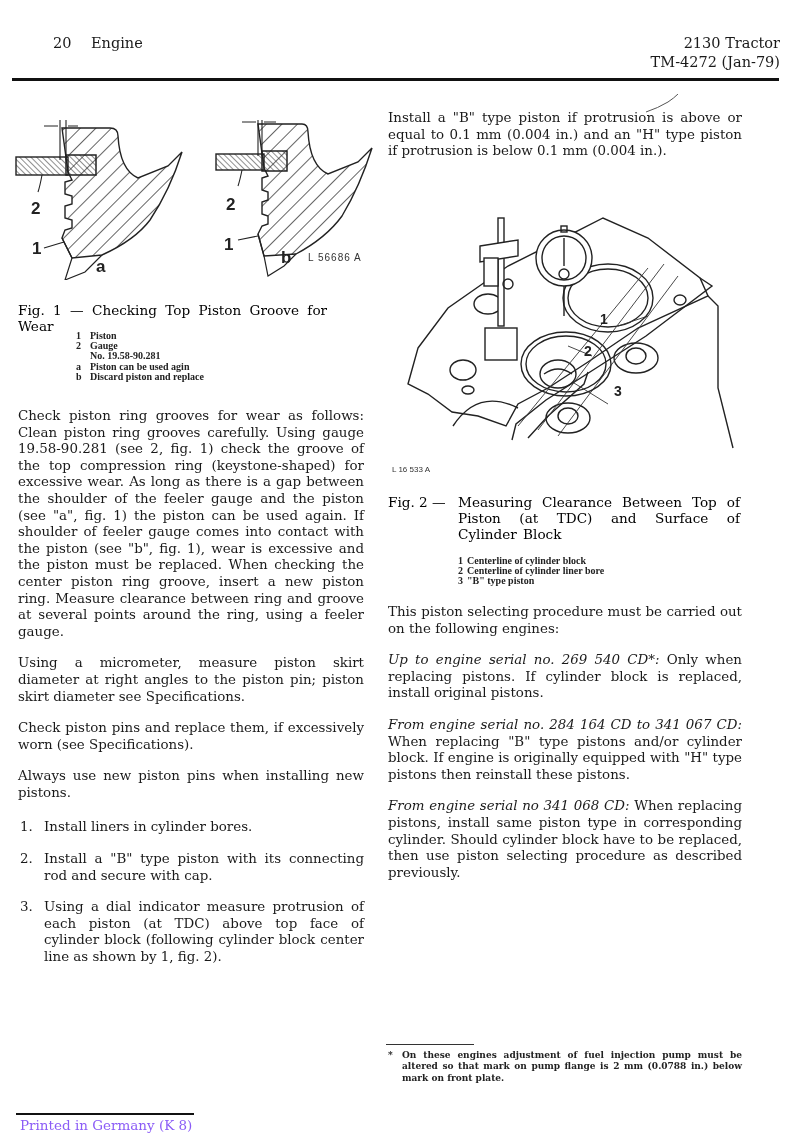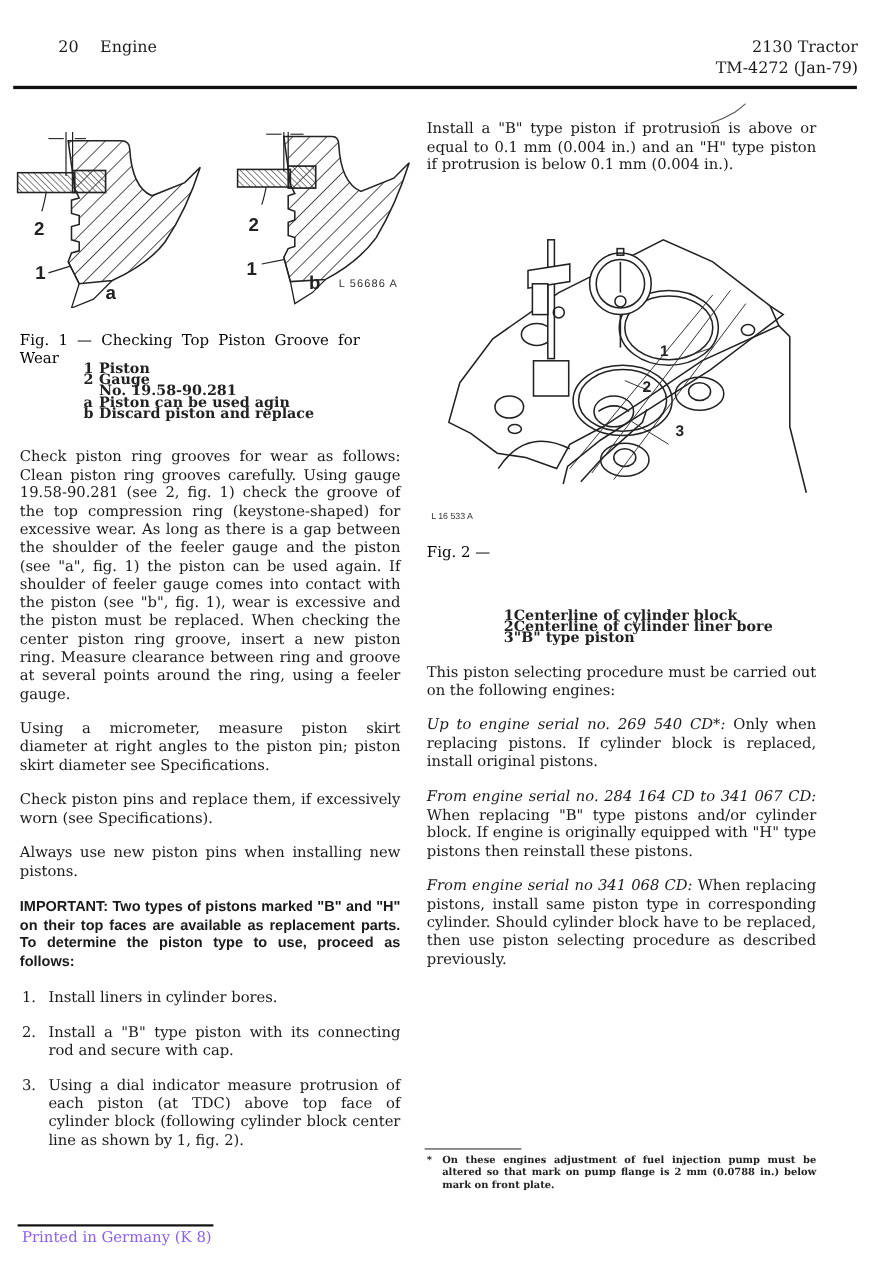--- a/index.html
+++ b/index.html
@@ -5,21 +5,21 @@
   html, body { margin:0; padding:0; background:#ffffff; }
   body { width:800px; height:1148px; position:relative; overflow:hidden;
          font-family:"DejaVu Serif", serif; color:#1c1c1c; }
   .abs { position:absolute; }
   .hdr { font-size:14.5px; line-height:19px; color:#1a1a1a; }
   .hdr .num { display:inline-block; width:38px; }
   .rule-top { left:12px; top:78px; width:767px; height:3px; background:#111; }
   .body-text { font-size:13.4px; line-height:16.6px; text-align:justify; color:#1a1a1a; }
   .sans { font-family:"Liberation Sans", sans-serif; }
   .cap { font-size:13.6px; line-height:16px; color:#000000; }
-  .legend { font-size:13px; line-height:10.2px; color:#222; font-weight:bold; }
+  .legend { font-size:10px; line-height:10.2px; color:#222; font-weight:bold;font-family:Liberation Serif, serif; }
   .legend .k { display:inline-block; width:14px; }
   .fn { font-size:9px; line-height:11.4px; font-weight:bold; color:#222; text-align:justify; }
   .it { font-style:italic; }
   ol.steps { margin:0; padding:0; list-style:none; }
   ol.steps li { position:relative; padding-left:26px; margin-bottom:8px; }
   ol.steps li .n { position:absolute; left:2px; top:0; }
   p { margin:0; }
 </style>
 </head>
 <body>
@@ -85,21 +85,20 @@
   <div><span class="k"></span><span>No. 19.58-90.281</span></div>
   <div><span class="k">a</span><span>Piston can be used agin</span></div>
   <div><span class="k">b</span><span>Discard piston and replace</span></div>
 </div>
 
 <div class="abs body-text" style="left:18px; top:408px; width:346px;">
   <p>Check piston ring grooves for wear as follows: Clean piston ring grooves carefully. Using gauge 19.58-90.281 (see 2, fig. 1) check the groove of the top compression ring (keystone-shaped) for excessive wear. As long as there is a gap between the shoulder of the feeler gauge and the piston (see "a", fig. 1) the piston can be used again. If shoulder of feeler gauge comes into contact with the piston (see "b", fig. 1), wear is excessive and the piston must be replaced. When checking the center piston ring groove, insert a new piston ring. Measure clearance between ring and groove at several points around the ring, using a feeler gauge.</p>
   <p style="margin-top:15px;">Using a micrometer, measure piston skirt diameter at right angles to the piston pin; piston skirt diameter see Specifications.</p>
   <p style="margin-top:15px;">Check piston pins and replace them, if excessively worn (see Specifications).</p>
   <p style="margin-top:15px;">Always use new piston pins when installing new pistons.</p>
-  <p class="sans" style="margin-top:15px; font-weight:bold; font-size:13.2px; line-height:16.4px;">IMPORTANT: Two types of pistons marked "B" and "H" on their top faces are available as replacement parts. To determine the piston type to use, proceed as follows:</p>
   <ol class="steps" style="margin-top:18px;">
     <li><span class="n">1.</span><span>Install liners in cylinder bores.</span></li>
     <li style="margin-top:15px;"><span class="n">2.</span><span>Install a "B" type piston with its connecting rod and secure with cap.</span></li>
     <li style="margin-top:15px;"><span class="n">3.</span><span>Using a dial indicator measure protrusion of each piston (at TDC) above top face of cylinder block (following cylinder block center line as shown by 1, fig. 2).</span></li>
   </ol>
 </div>
 
 <div class="abs body-text" style="left:388px; top:110px; width:354px;">Install a "B" type piston if protrusion is above or equal to 0.1 mm (0.004 in.) and an "H" type piston if protrusion is below 0.1 mm (0.004 in.).</div>
 <svg class="abs" style="left:640px; top:94px;" width="50" height="20">
   <path d="M6,18 Q18,14 28,8 Q34,4 38,0" fill="none" stroke="#555" stroke-width="1"></path>
@@ -154,20 +153,21 @@
   </g>
   <text x="212" y="146" font-family="Liberation Sans, sans-serif" font-weight="bold" font-size="14" fill="#222">1</text>
   <text x="196" y="178" font-family="Liberation Sans, sans-serif" font-weight="bold" font-size="14" fill="#222">2</text>
   <text x="226" y="218" font-family="Liberation Sans, sans-serif" font-weight="bold" font-size="14" fill="#222">3</text>
   <text x="6" y="300" font-family="Liberation Sans, sans-serif" font-size="8" fill="#333"></text>
 </svg>
 <div class="abs sans" style="left:392px; top:465px; font-size:8px; color:#333;">L 16 533 A</div>
 
 <div class="abs cap" style="left:388px; top:494px; width:352px;">
   <span style="position:absolute; left:0; top:0;">Fig. 2 —</span>
+  <div style="margin-left:70px; text-align:justify; word-spacing:2px;">Measuring Clearance Between Top of Piston (at TDC) and Surface of Cylinder Block</div>
 </div>
 
 <div class="abs legend" style="left:458px; top:556px;">
   <div><span class="k" style="width:9px">1</span><span>Centerline of cylinder block</span></div>
   <div><span class="k" style="width:9px">2</span><span>Centerline of cylinder liner bore</span></div>
   <div><span class="k" style="width:9px">3</span><span>"B" type piston</span></div>
 </div>
 
 <div class="abs body-text" style="left:388px; top:604px; width:354px;">
   <p>This piston selecting procedure must be carried out on the following engines:</p>

